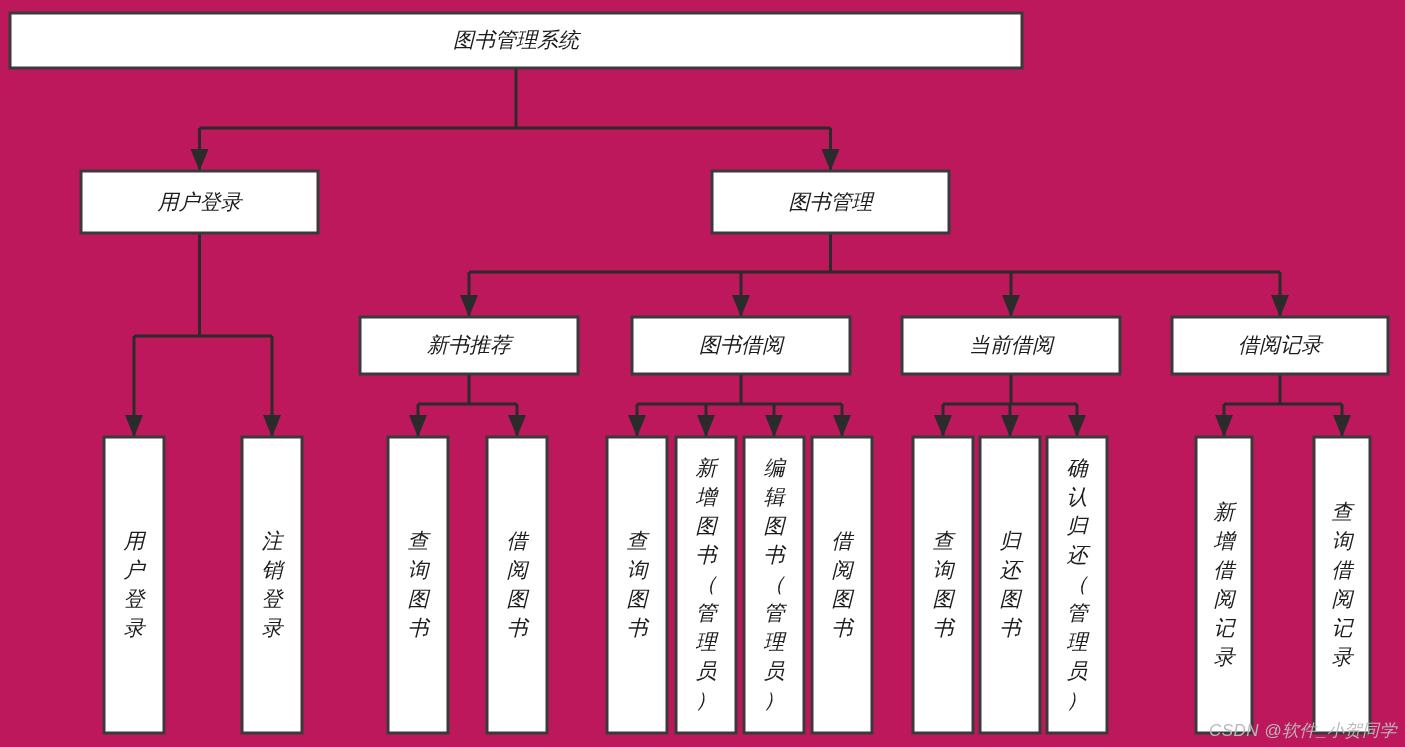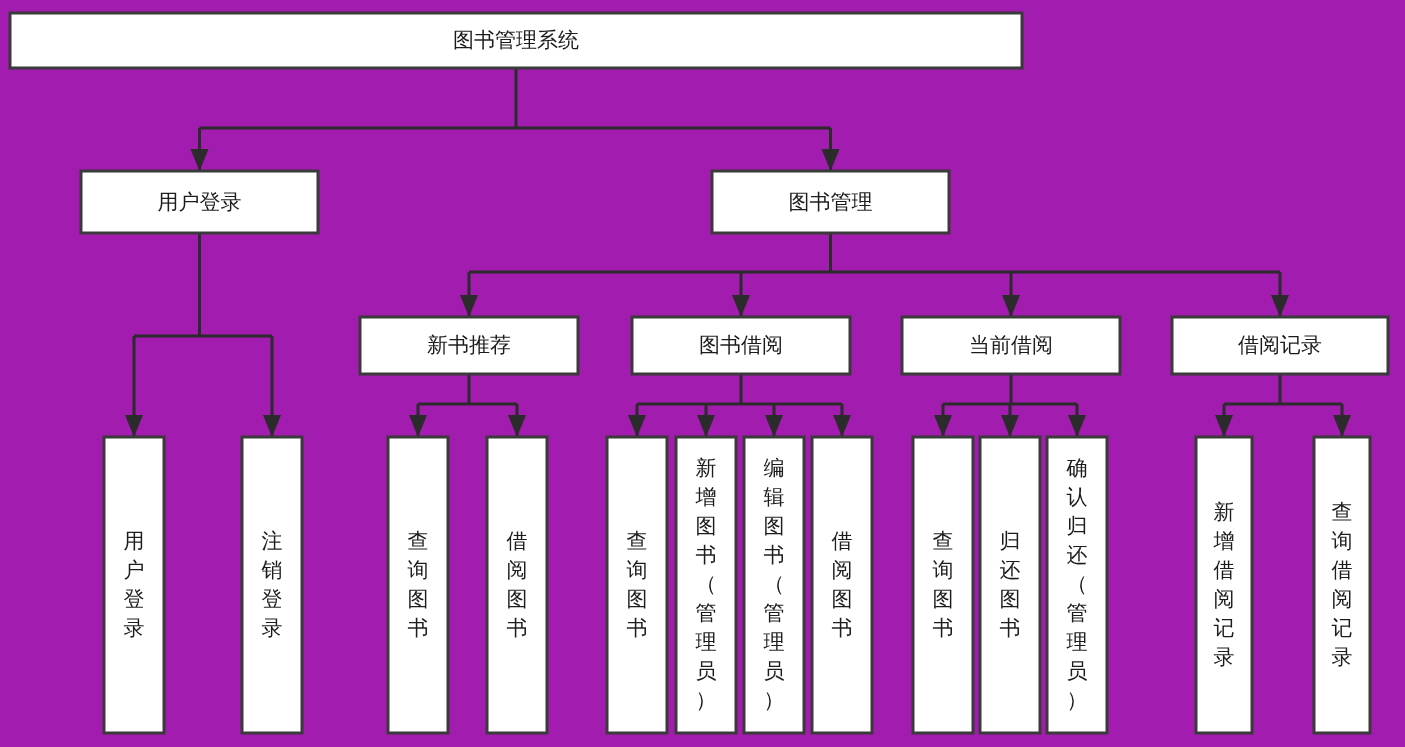--- a/index.html
+++ b/index.html
@@ -7,22 +7,23 @@
     padding: 0;
     background: #ffffff;
   }
   body {
     font-family: "Liberation Sans", "DejaVu Sans", sans-serif;
   }
   #diagram-root {
     position: relative;
     width: 1405px;
     height: 747px;
-    background: #a21caf;
+    background: #be185d;
     overflow: hidden;
+    font-style: italic;
   }
   svg.diagram-canvas {
     position: absolute;
     left: 0;
     top: 0;
     width: 1405px;
     height: 747px;
   }
   .node-box {
     fill: #ffffff;
@@ -193,13 +194,14 @@
         <g>
           <rect x="1196" y="437" width="56" height="296" class="node-box"></rect>
           <text x="1224" y="0" class="node-label-h" font-size="21"><tspan x="1224" y="512.5">新</tspan><tspan x="1224" y="541.5">增</tspan><tspan x="1224" y="570.5">借</tspan><tspan x="1224" y="599.5">阅</tspan><tspan x="1224" y="628.5">记</tspan><tspan x="1224" y="657.5">录</tspan></text>
         </g>
         <g>
           <rect x="1314" y="437" width="56" height="296" class="node-box"></rect>
           <text x="1342" y="0" class="node-label-h" font-size="21"><tspan x="1342" y="512.5">查</tspan><tspan x="1342" y="541.5">询</tspan><tspan x="1342" y="570.5">借</tspan><tspan x="1342" y="599.5">阅</tspan><tspan x="1342" y="628.5">记</tspan><tspan x="1342" y="657.5">录</tspan></text>
         </g>
       </g>
   </svg>
+  <div class="watermark">CSDN @软件_小贺同学</div>
 </div>
 
 </body></html>

